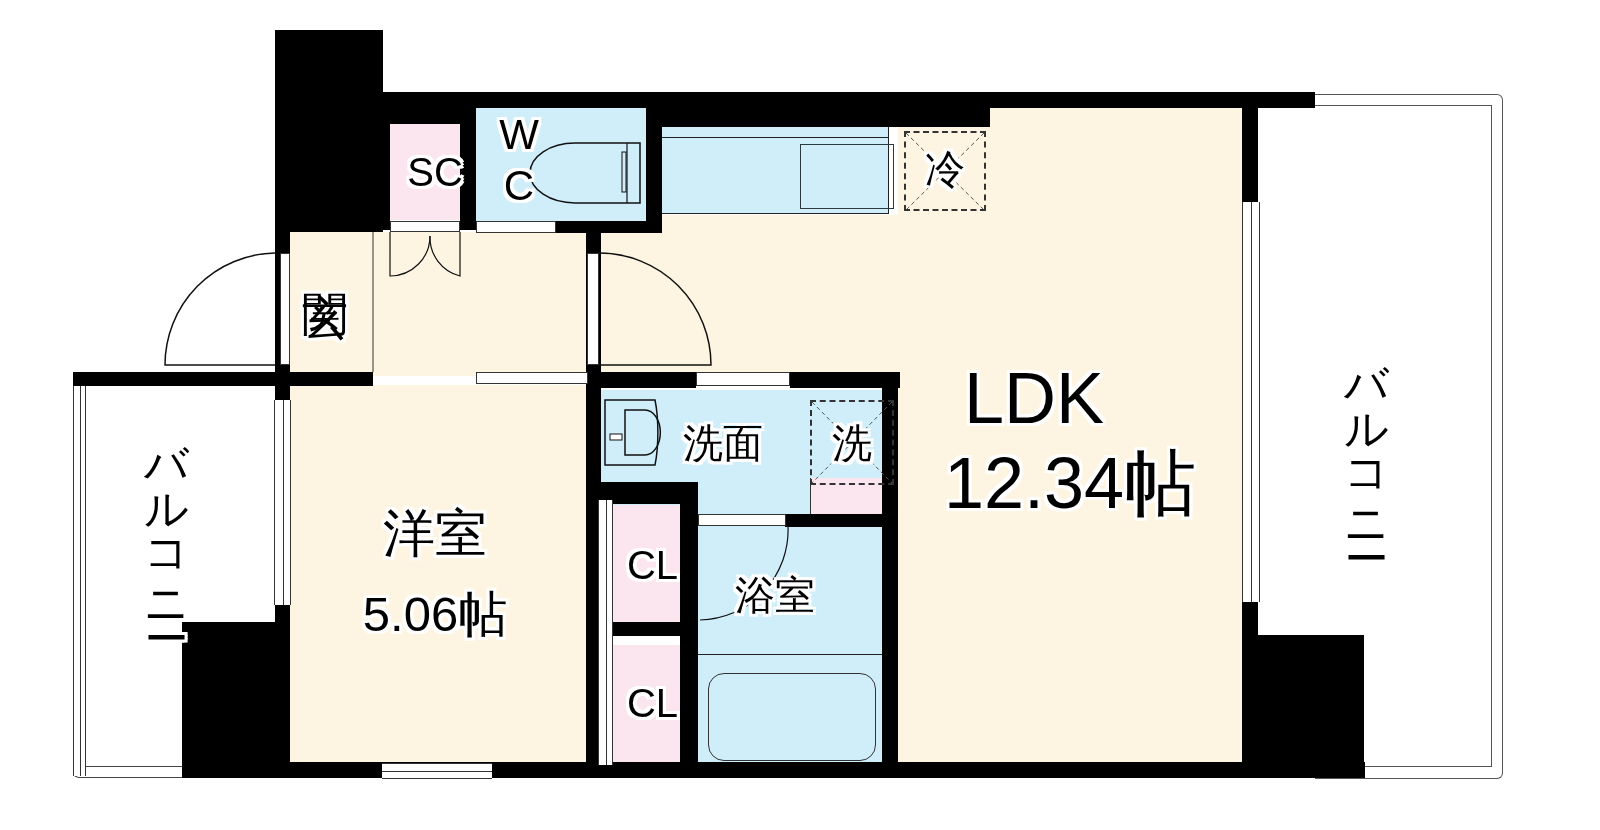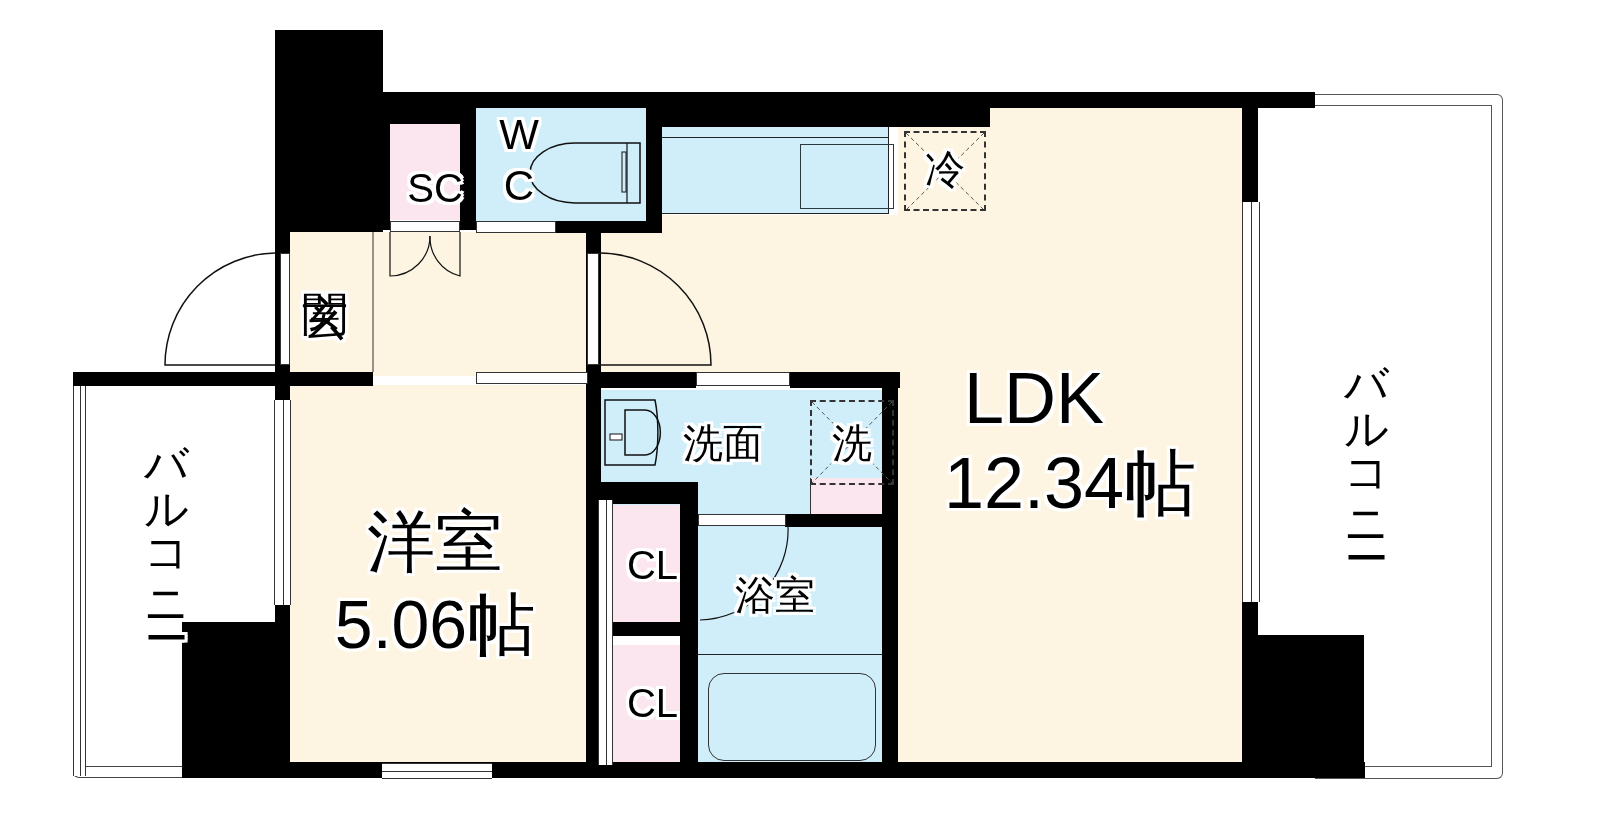--- a/index.html
+++ b/index.html
@@ -127,28 +127,28 @@
   <line x1="906" y1="133" x2="984" y2="210" stroke="#555" stroke-width="1" stroke-dasharray="4,3"></line>
   <line x1="984" y1="133" x2="906" y2="210" stroke="#555" stroke-width="1" stroke-dasharray="4,3"></line>
 
   <line x1="812" y1="402" x2="892" y2="483" stroke="#555" stroke-width="1" stroke-dasharray="4,3"></line>
   <line x1="892" y1="402" x2="812" y2="483" stroke="#555" stroke-width="1" stroke-dasharray="4,3"></line>
 </svg>
 
 <div class="dashed-box room-blue" style="left:904px;top:131px;width:82px;height:80px;background:transparent;"></div>
 <div class="dashed-box" style="left:810px;top:400px;width:84px;height:85px;"></div>
 
-<div class="lbl" style="left:390px;top:152px;width:90px;font-size:40px;margin-top:16px;">SC</div>
+<div class="lbl" style="left:390px;top:152px;width:90px;font-size:40px;">SC</div>
 <div class="lbl" style="left:497px;top:114px;width:44px;font-size:42px;">W</div>
 <div class="lbl" style="left:497px;top:165px;width:44px;font-size:42px;">C</div>
 <div class="lbl" style="left:904px;top:149px;width:82px;font-size:40px;">冷</div>
 <div class="lbl vert" style="left:303px;top:255px;font-size:46px;letter-spacing:2px;">玄関</div>
 <div class="lbl" style="left:683px;top:423px;font-size:40px;">洗面</div>
 <div class="lbl" style="left:810px;top:423px;width:84px;font-size:40px;">洗</div>
 <div class="lbl" style="left:613px;top:545px;width:79px;font-size:40px;">CL</div>
 <div class="lbl" style="left:613px;top:683px;width:79px;font-size:40px;">CL</div>
 <div class="lbl" style="left:735px;top:575px;font-size:40px;">浴室</div>
 <div class="lbl" style="left:924px;top:362px;width:220px;font-size:72px;">LDK</div>
 <div class="lbl" style="left:925px;top:447px;width:290px;font-size:72px;">12.34帖</div>
-<div class="lbl" style="left:330px;top:507px;width:210px;font-size:68px;">洋室</div>
-<div class="lbl" style="left:310px;top:590px;width:250px;font-size:68px;">5.06帖</div>
+<div class="lbl" style="left:330px;top:507px;width:210px;font-size:52px;">洋室</div>
+<div class="lbl" style="left:310px;top:590px;width:250px;font-size:49px;">5.06帖</div>
 <div class="lbl vert" style="left:145px;top:415px;font-size:44px;">バルコニー</div>
 <div class="lbl vert" style="left:1345px;top:335px;font-size:44px;">バルコニー</div>
 
 </body></html>

